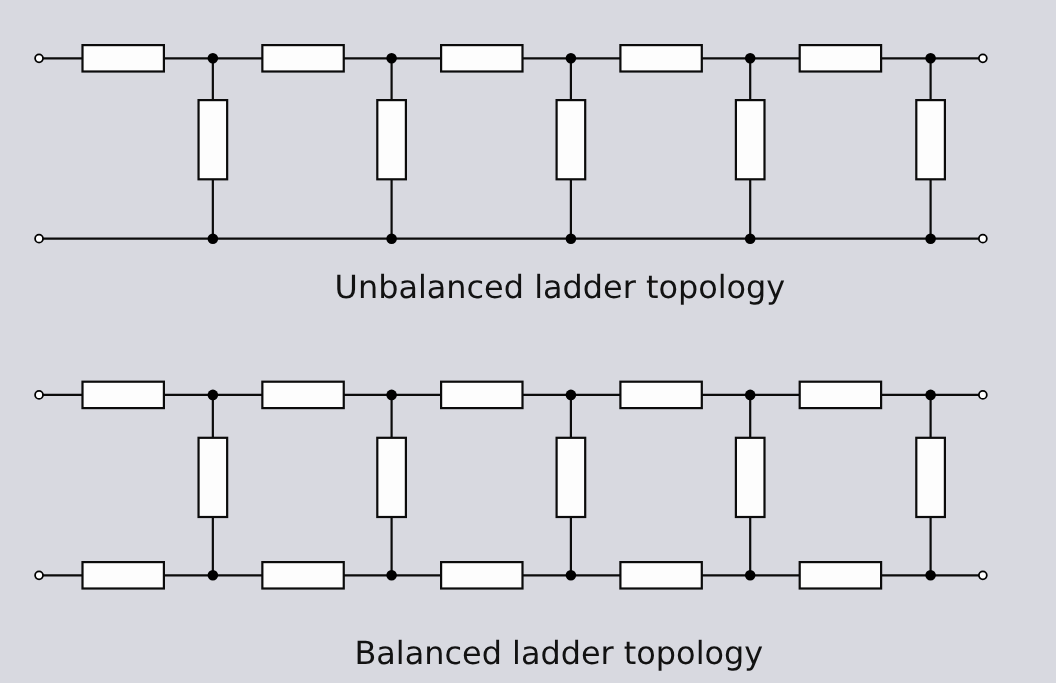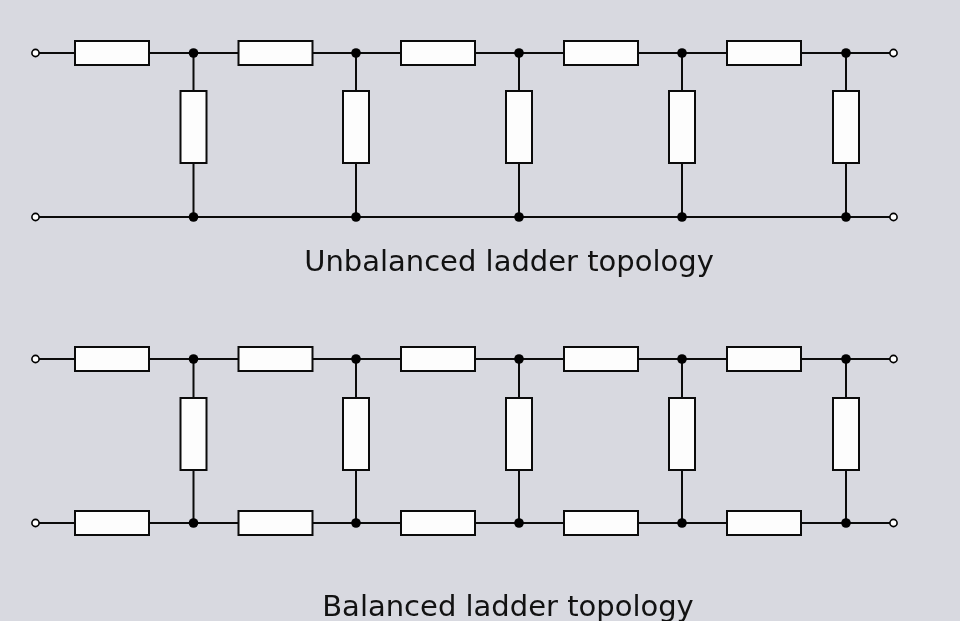--- a/index.html
+++ b/index.html
@@ -27,21 +27,21 @@
   .fig-title {
     position: absolute;
     transform: translateX(-50%);
     white-space: nowrap;
     font-size: 29px;
     line-height: 1;
     font-weight: 400;
     letter-spacing: 0;
   }
   .fig-title.unbalanced { left: 509px; top: 247px; }
-  .fig-title.balanced   { left: 508px; top: 592px; }
+  .fig-title.balanced   { left: 508px; top: 580px; }
 </style>
 </head>
 <body style="background: rgb(216, 217, 224);">
 
 <div class="canvas">
   <svg id="circuit-svg" width="960" height="621" viewBox="0 0 960 621">
       <g>
         <line x1="35.5" y1="53" x2="893.5" y2="53" stroke="#0b0b0b" stroke-width="2"></line>
         <line x1="35.5" y1="217" x2="893.5" y2="217" stroke="#0b0b0b" stroke-width="2"></line>
         <line x1="193.5" y1="53" x2="193.5" y2="217" stroke="#0b0b0b" stroke-width="2"></line>

